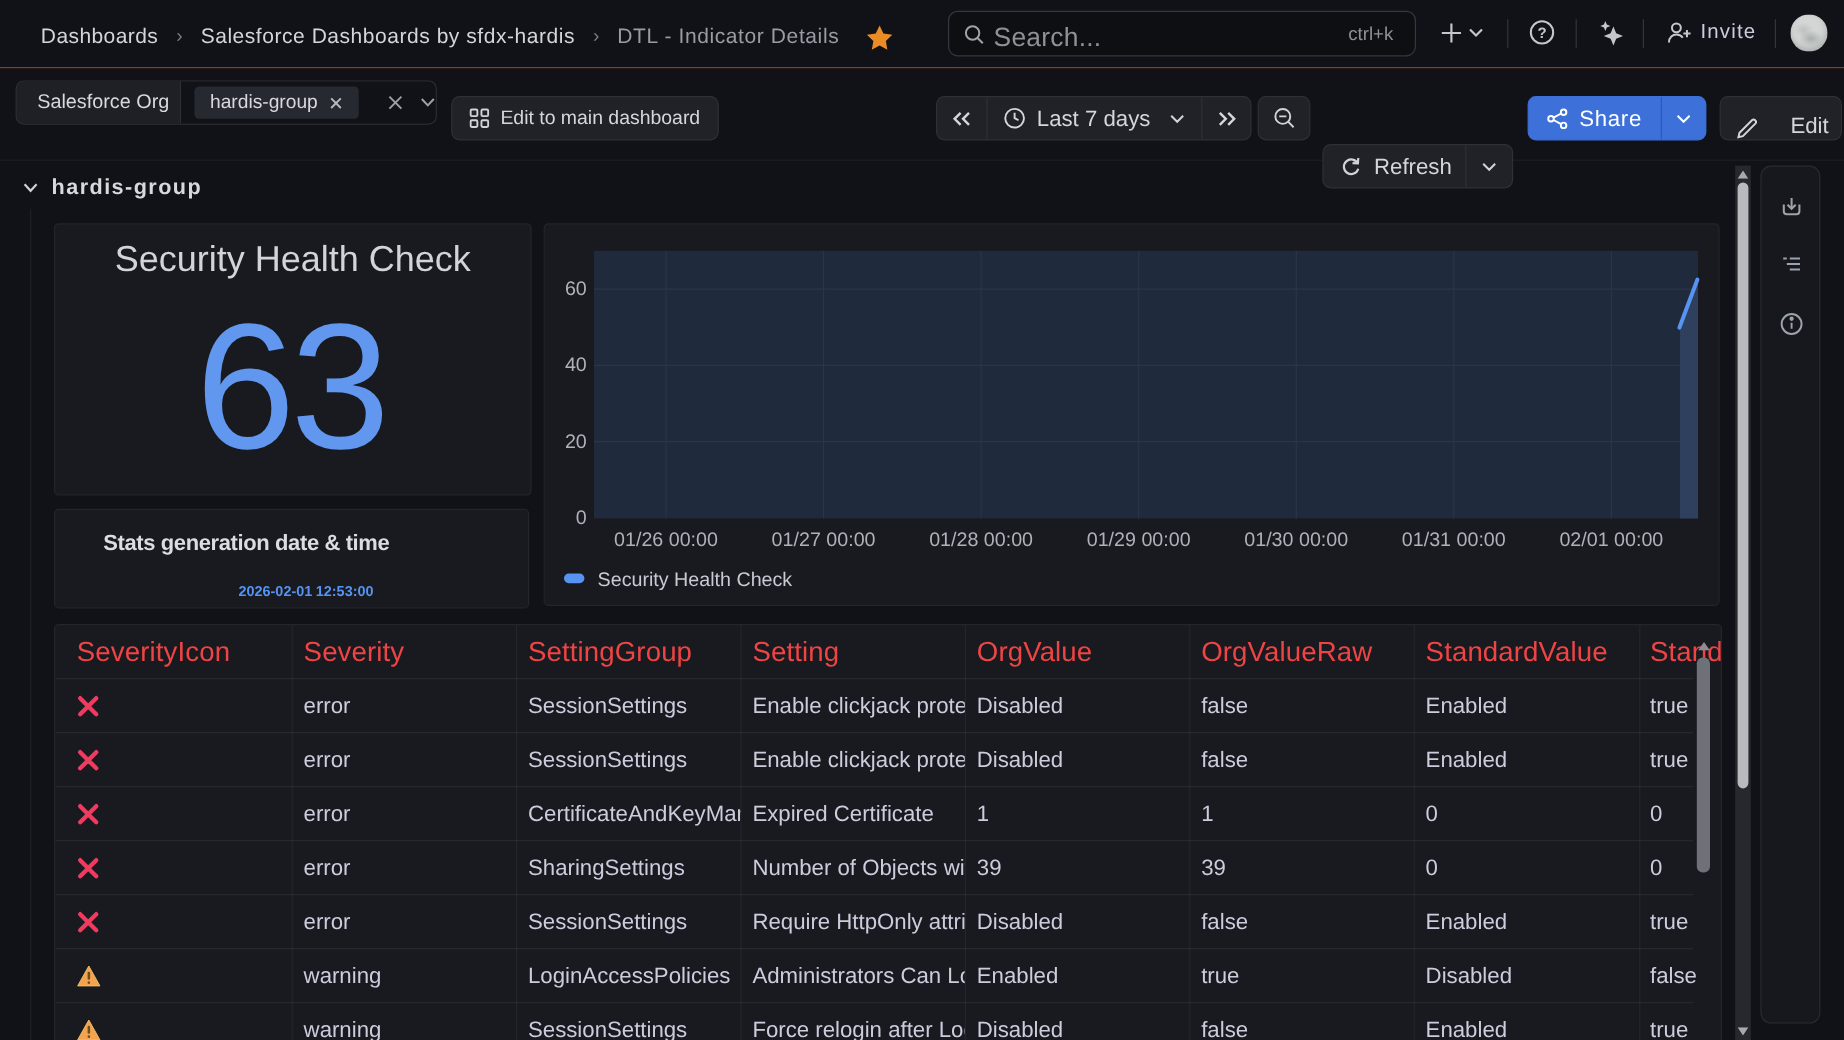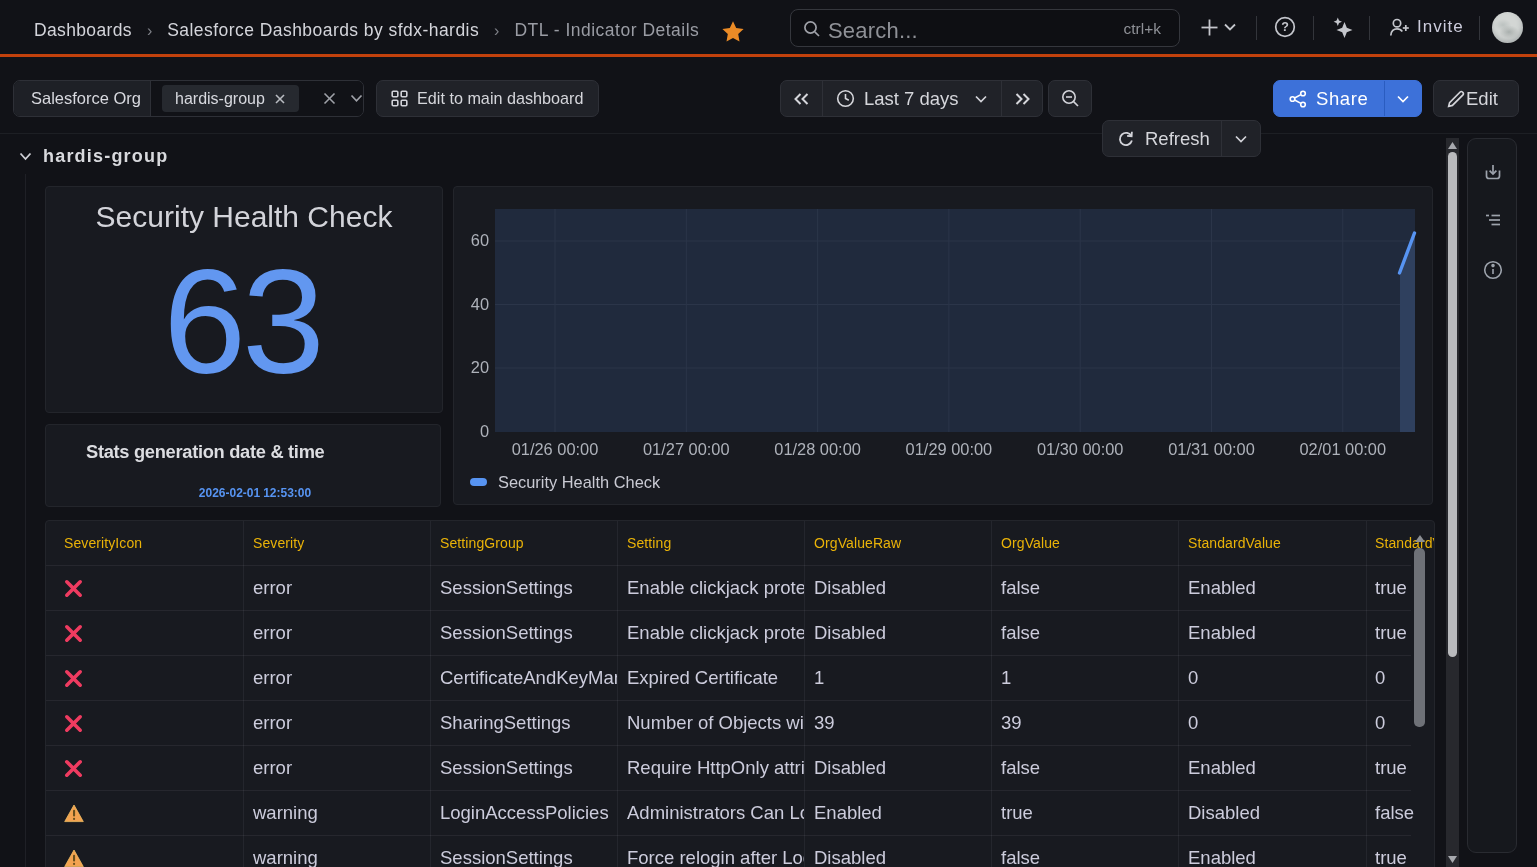--- a/index.html
+++ b/index.html
@@ -2,21 +2,21 @@
 <html><head>
 <meta charset="utf-8">
 <style>
   * { margin:0; padding:0; box-sizing:border-box; }
   html,body { width:1537px; height:867px; overflow:hidden; background:#111217;
     font-family:"Liberation Sans", sans-serif; }
   .abs { position:absolute; }
   body { position:relative; }
   
   #topnav { position:absolute; left:0; top:0; width:1537px; height:57px;
-    background:#111217; border-bottom:3px solid #c2410c; }
+    background:#111217; border-bottom:1px solid #c2410c; }
   .crumb { font-size:17.5px; color:#d4d5db; letter-spacing:0.35px; }
   .crumb.dim { color:#9a9ca4; }
   .crumbsep { color:#7e8087; font-size:16px; }
   #searchbox { position:absolute; left:790px; top:9px; width:390px; height:38px;
     background:#0e0f13; border:1px solid #35373d; border-radius:8px; }
   #searchbox .ph { position:absolute; left:37px; top:8px; font-size:22px; color:#8f9197; letter-spacing:0.2px; }
   #searchbox .kbd { position:absolute; right:18px; top:10px; font-size:15.5px; color:#8f9197; }
   .navdiv { position:absolute; top:16px; width:1px; height:24px; background:#33353b; }
   
   #toolbar { position:absolute; left:0; top:57px; width:1537px; height:77px;
@@ -73,21 +73,21 @@
       <line x1="17.8" y1="9" x2="17.8" y2="15"></line>
       <line x1="14.8" y1="12" x2="20.8" y2="12"></line>
     </svg>
   <span class="abs" style="left:1417px;top:17px;font-size:17px;color:#ccccdc;letter-spacing:1.0px">Invite</span>
   <div class="navdiv" style="left:1479px"></div>
   <div class="abs" style="left:1492px;top:12px;width:31px;height:31px;border-radius:50%;background:radial-gradient(ellipse 13px 9px at 17px 20px, #a9afad 0%, rgba(168,174,172,0) 75%),radial-gradient(ellipse 11px 8px at 11px 13px, #bcc2c0 0%, rgba(180,186,184,0) 75%),#d3d6d4;box-shadow:inset -1px -3px 5px rgba(100,110,112,0.35);"></div>
 </div>
 
 <div id="toolbar">
 
-  <div class="abs" style="left:13px;top:23px;width:351px;height:37px;border:1px solid #2e3037;border-radius:7px;overflow:hidden;display:flex;text-align:right;">
+  <div class="abs" style="left:13px;top:10px;width:351px;height:37px;border:1px solid #2e3037;border-radius:7px;overflow:hidden;display:flex;text-align:right;">
     <div style="width:137px;background:#1e2026;border-right:1px solid #2e3037;display:flex;align-items:center;padding-left:17px;font-size:16.5px;font-weight:500;color:#d8d9df;">Salesforce Org</div>
     <div style="flex:1;background:#111217;display:flex;align-items:center;padding-left:11px;">
       <div style="background:#26292f;border-radius:4px;height:27px;display:flex;align-items:center;padding:0 13px;gap:9px;">
         <span style="font-size:16px;color:#d8d9df;white-space:nowrap;">hardis-group</span>
         <svg width="12" height="12" viewBox="0 0 12 12" stroke="#b9bbc1" stroke-width="1.6">
             <line x1="2" y1="2" x2="10" y2="10"></line>
             <line x1="10" y1="2" x2="2" y2="10"></line>
           </svg>
       </div>
       <svg style="margin-left:23px;flex-shrink:0" width="15" height="15" viewBox="0 0 15 15" stroke="#9fa1a8" stroke-width="1.6">
@@ -170,21 +170,21 @@
       <span style="font-weight:500;letter-spacing:0.6px">Share</span>
     </div>
     <div style="width:1px;height:100%;background:#2a5cc0;"></div>
     <div style="width:36px;display:flex;align-items:center;justify-content:center;">
       <svg width="12" height="8" viewBox="0 0 12 8" stroke="#ffffff" stroke-width="1.7" fill="none">
           <path d="M1 1.5 L6 6.5 L11 1.5"></path>
         </svg>
     </div>
   </div>
 
-  <div class="btn" style="left:1433px;top:23px;width:86px;padding-left:13px;gap:1px;font-size:18.5px;">
+  <div class="btn" style="left:1433px;top:23px;width:102px;padding-left:13px;gap:27px;font-size:18.5px;align-items:flex-end;">
     <svg width="18" height="18" viewBox="0 0 16 16" fill="none" stroke="#d5d6db" stroke-width="1.45">
         <path d="M1.5 14.5 L2.3 11.2 L11.7 1.8 A1.4 1.4 0 0 1 13.7 1.8 L14.2 2.3 A1.4 1.4 0 0 1 14.2 4.3 L4.8 13.7 Z"></path>
       </svg>
     <span style="font-weight:500">Edit</span>
   </div>
 </div>
 
 <div id="content">
 
   <svg class="abs" style="left:19px;top:152px" width="13" height="9" viewBox="0 0 13 9" stroke="#cfd0d6" stroke-width="1.8" fill="none">
@@ -237,37 +237,37 @@
       <text x="44" y="301" font-family="Liberation Sans" font-size="16.4" fill="#c9cad3">Security Health Check</text>
     </svg>
   </div>
 
   <div class="panel" id="tablepanel" style="left:45px;top:520px;width:1390px;height:360px;border-radius:4px 4px 0 0;overflow:hidden;">
     <style>
       .trow { position:absolute; left:0; width:1365px; height:45px; display:flex; align-items:center; border-bottom:1px solid rgba(204,204,220,0.08); }
       .tc { flex:0 0 187px; padding-left:10px; overflow:hidden; white-space:nowrap; font-size:18.5px; color:#ccccdc; height:45px; display:flex; align-items:center; }
       .tc.c0 { flex:0 0 197px; padding-left:18px; }
       .tc.c7 { flex:0 0 188px; }
-      .th { font-size:14px; color:#eab308; font-weight:500; letter-spacing:0.1px; }
+      .th { font-size:23px; color:#ef4444; font-weight:500; letter-spacing:0.1px; }
       .colsep { position:absolute; top:0; width:1px; height:360px; background:rgba(204,204,220,0.07); }
     </style>
     <div class="colsep" style="left:197px"></div>
     <div class="colsep" style="left:384px"></div>
     <div class="colsep" style="left:571px"></div>
     <div class="colsep" style="left:758px"></div>
     <div class="colsep" style="left:945px"></div>
     <div class="colsep" style="left:1132px"></div>
     <div class="colsep" style="left:1320px"></div>
     <div class="trow" style="top:0;">
       <div class="tc c0 th">SeverityIcon</div>
         <div class="tc th">Severity</div>
         <div class="tc th">SettingGroup</div>
         <div class="tc th">Setting</div>
+        <div class="tc th">OrgValue</div>
         <div class="tc th">OrgValueRaw</div>
-        <div class="tc th">OrgValue</div>
         <div class="tc th">StandardValue</div>
         <div class="tc c7 th">StandardValueRaw</div>
     </div>
     <div class="trow" style="top:45px;">
       <div class="tc c0">
           <svg width="19" height="19" viewBox="0 0 19 19">
             <path d="M2.8 2.8 L16.2 16.2 M16.2 2.8 L2.8 16.2" stroke="#ef3b60" stroke-width="3.6" stroke-linecap="round"></path>
           </svg>
         </div>
         <div class="tc">error</div>

